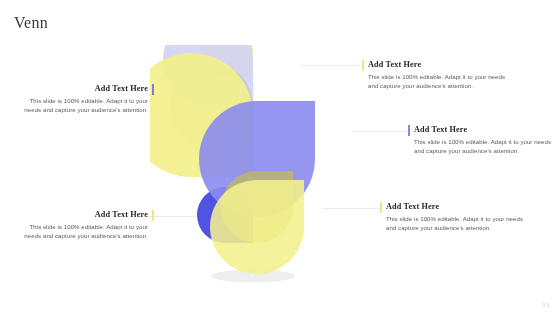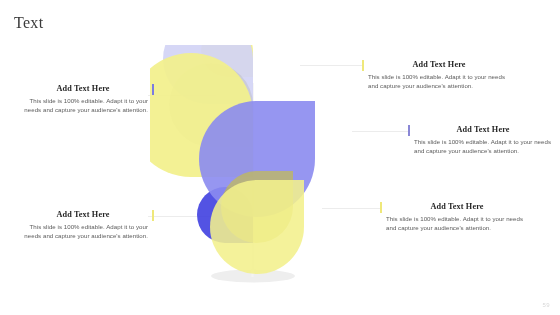--- a/index.html
+++ b/index.html
@@ -46,21 +46,20 @@
     width: 150px;
   }
   .callout .heading {
     font-family: "Liberation Serif", serif;
     font-weight: bold;
     font-size: 8.2px;
     color: #262626;
     letter-spacing: 0.15px;
     margin-bottom: 2.5px;
     line-height: 1.1;
-    text-align: center;
   }
   .callout .body {
     font-family: "Liberation Sans", sans-serif;
     font-size: 6.1px;
     color: #5a5a5a;
     line-height: 1.62;
     letter-spacing: 0.05px;
   }
 
   
@@ -94,21 +93,21 @@
     width: 260px;
     height: 260px;
   }
   .graphic svg { display: block; }
 </style>
 </head>
 <body>
 
 <div class="slide">
 
-  <div class="slide-title">Text</div>
+  <div class="slide-title">Venn</div>
 
   <div class="connector" style="left:300px; top:65px; width:62px;"></div>
   <div class="connector" style="left:148px; top:95px; width:68px;"></div>
   <div class="connector" style="left:352px; top:131px; width:56px;"></div>
   <div class="connector" style="left:322px; top:208px; width:58px;"></div>
   <div class="connector" style="left:148px; top:216px; width:62px;"></div>
 
   <div class="graphic">
     <svg width="260" height="260" viewBox="0 0 260 260" xmlns="http://www.w3.org/2000/svg">
       <defs>

